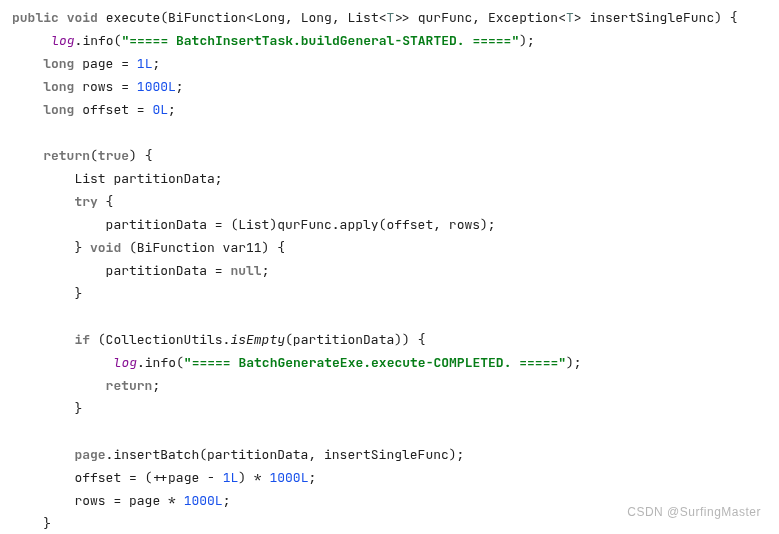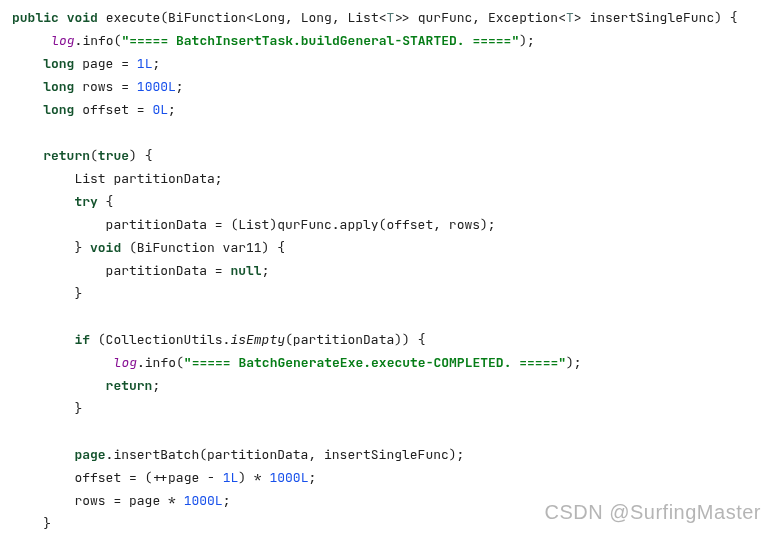--- a/index.html
+++ b/index.html
@@ -14,34 +14,34 @@
     overflow: hidden;
     position: relative;
   }
   pre.code {
     margin: 0;
     padding: 6px 0 0 12px;
     white-space: pre;
     color: #202020;
     font-family: inherit;
   }
-  .kw   { color: #14532d; font-weight: bold; }                           
+  .kw   { color: #737373; font-weight: bold; }                           
   .tparam { color: #507874; }                         
   .str  { color: #067D17; font-weight: bold; }        
   .num  { color: #1750EB; }                           
   .field{ color: #871094; font-style: italic; margin-left: 8px; }       
   .smethod { font-style: italic; color: #202020; }    
   .u { text-decoration-color: #b0b0b0; text-underline-offset: 2px; }
 
   .watermark {
     position: absolute;
     right: 18px;
     bottom: 10px;
     font-family: Arial, sans-serif;
-    font-size: 20px;
+    font-size: 12px;
     color: rgba(120,120,120,0.55);
     letter-spacing: 0.5px;
     pointer-events: none;
   }
 </style>
 </head>
 <body>
 
 <pre class="code"><span><span class="kw">public</span> <span class="kw">void</span> <span>execute</span>(<span>BiFunction</span>&lt;<span>Long</span>, <span>Long</span>, <span>List</span>&lt;<span class="tparam">T</span>&gt;&gt; <span>qurFunc</span>, <span>Exception</span>&lt;<span class="tparam">T</span>&gt; <span>insertSingleFunc</span>) {</span>
     <span><span class="field">log</span><span>.info(</span><span class="str">"===== BatchInsertTask.buildGeneral-STARTED. ====="</span><span>);</span></span>

